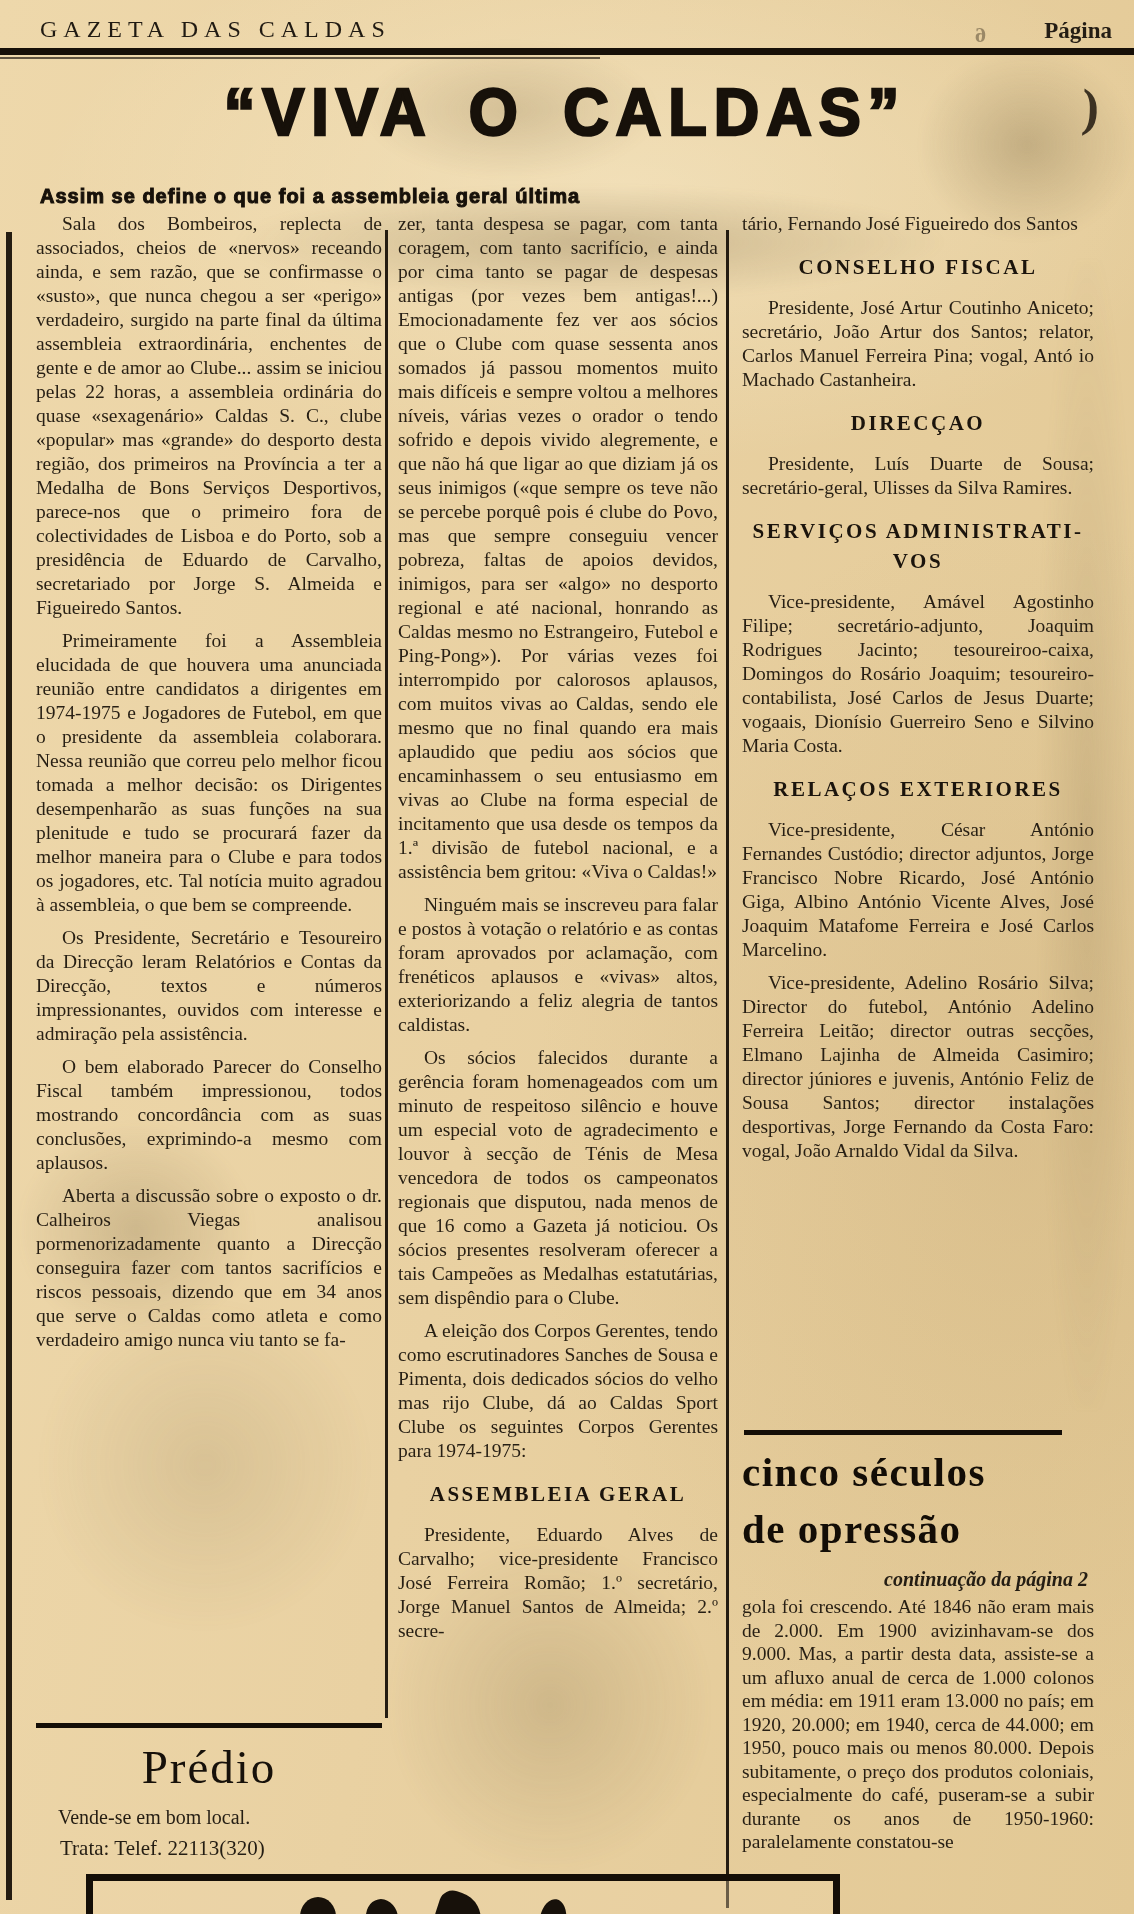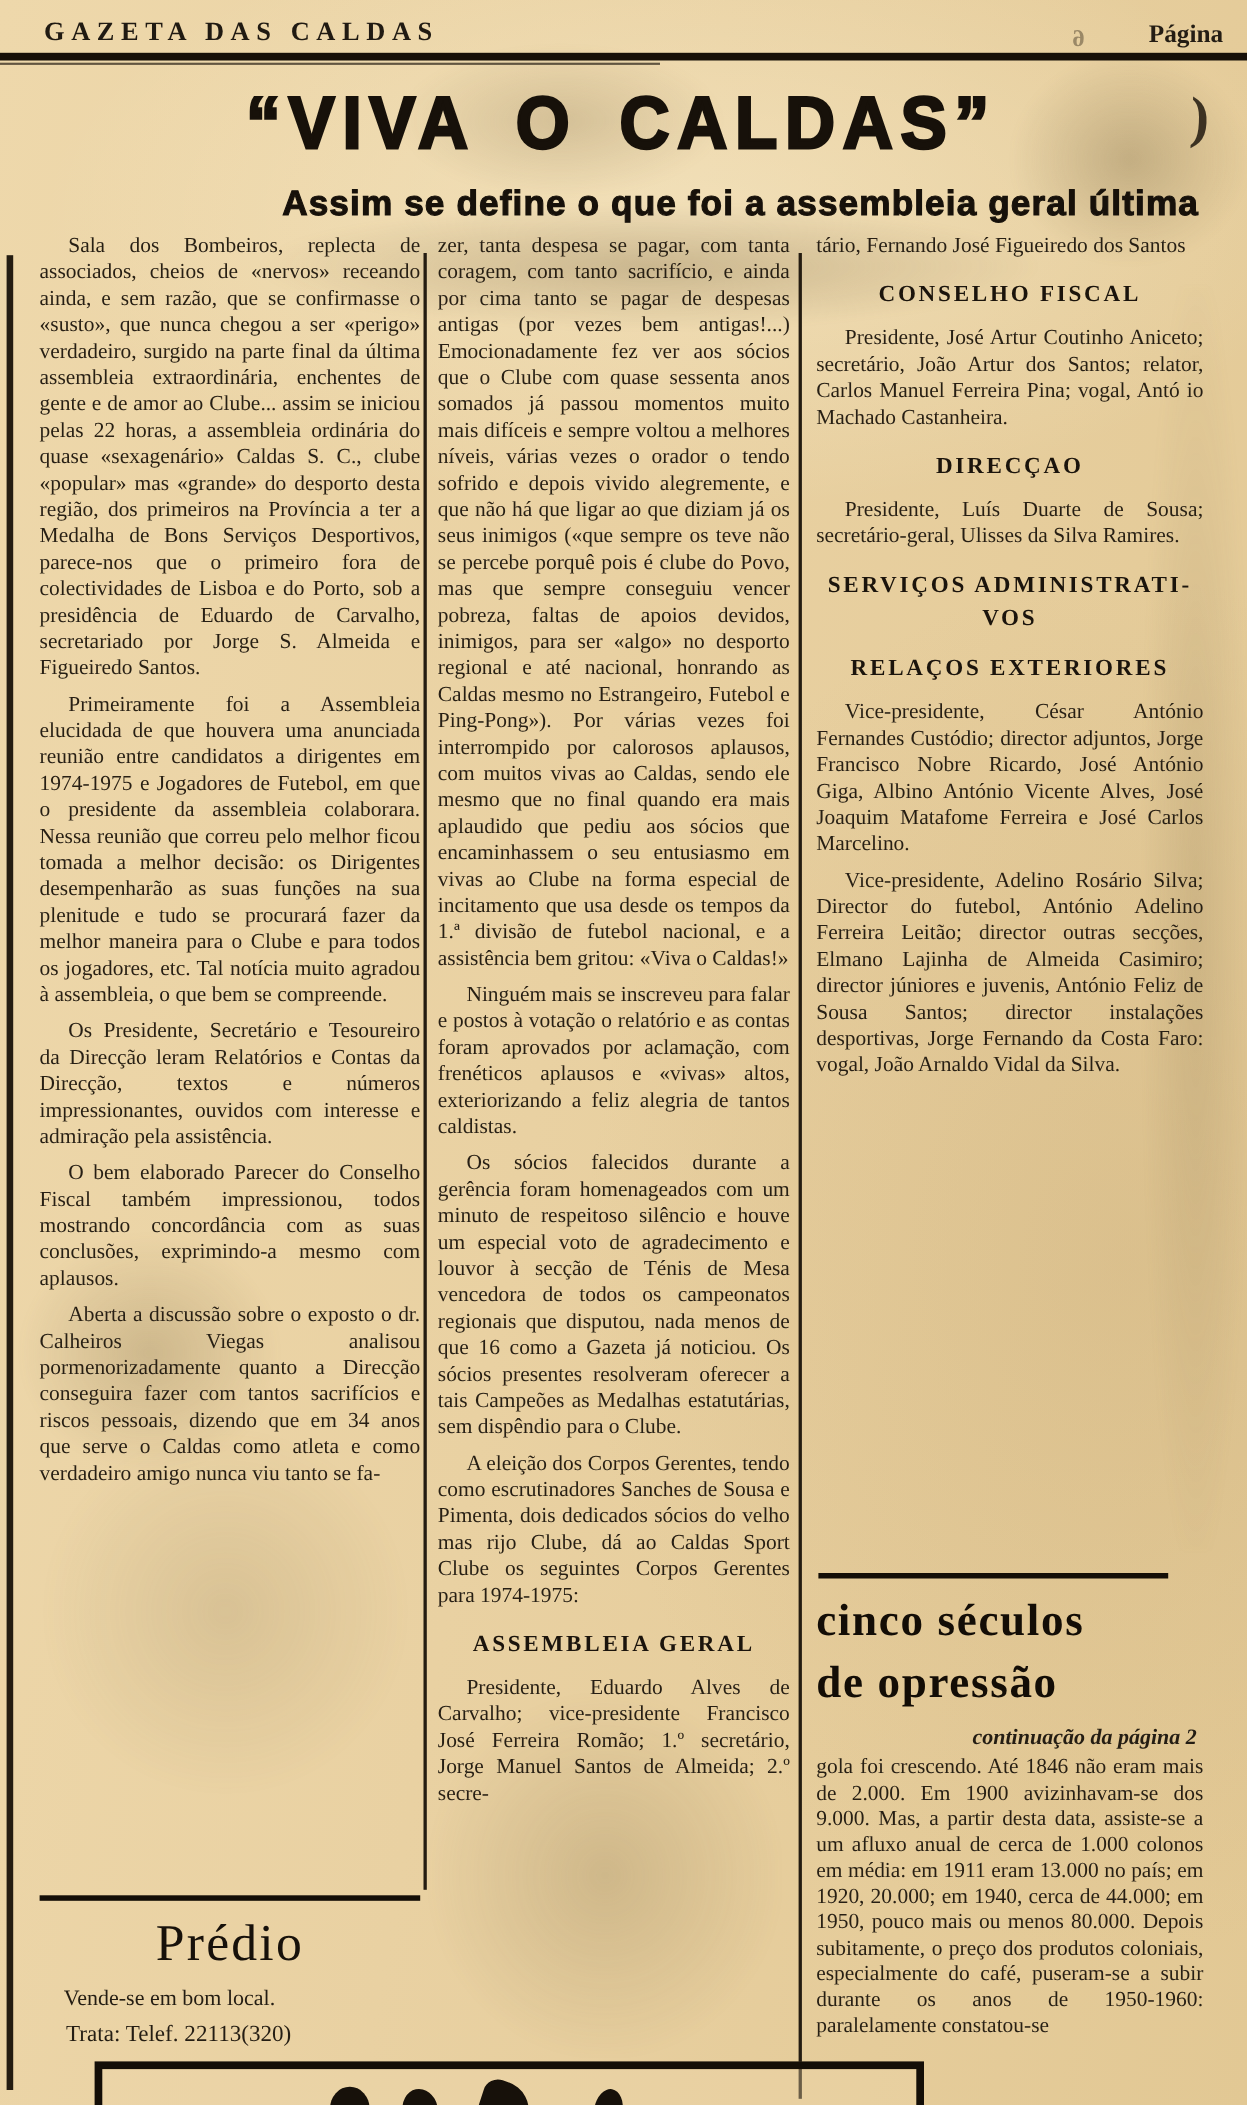--- a/index.html
+++ b/index.html
@@ -17,37 +17,37 @@
   .ghost{position:absolute;pointer-events:none;filter:blur(3px);}
   .g1{left:230px;top:185px;width:720px;height:115px;background:radial-gradient(ellipse at center,rgba(116,96,58,.30),rgba(116,96,58,0) 70%);}
   .g2{left:920px;top:50px;width:214px;height:190px;background:radial-gradient(ellipse at center,rgba(110,92,56,.30),rgba(110,92,56,0) 72%);}
   .g3{left:16px;top:1120px;width:240px;height:220px;background:radial-gradient(ellipse at center,rgba(112,94,58,.24),rgba(112,94,58,0) 70%);}
   .g4{left:390px;top:1540px;width:320px;height:330px;background:radial-gradient(ellipse at center,rgba(110,92,56,.20),rgba(110,92,56,0) 72%);}
   .g5{left:1040px;top:260px;width:94px;height:1150px;background:radial-gradient(ellipse at center,rgba(112,94,58,.16),rgba(112,94,58,0) 75%);}
   .g6{left:40px;top:1300px;width:330px;height:330px;background:radial-gradient(ellipse at center,rgba(110,92,56,.14),rgba(110,92,56,0) 72%);}
   .g7{left:360px;top:40px;width:300px;height:140px;background:radial-gradient(ellipse at center,rgba(116,96,58,.22),rgba(116,96,58,0) 70%);}
 
   
-  .masthead-title{position:absolute;left:40px;top:16px;font-weight:bold;font-size:24px;letter-spacing:6px;color:#201a12;}
+  .masthead-title{position:absolute;left:40px;top:16px;font-weight:normal;font-size:24px;letter-spacing:6px;color:#201a12;}
   .page-label{position:absolute;right:22px;top:18px;font-weight:bold;font-size:23px;color:#241d14;}
   .ghost-page-number{position:absolute;right:148px;top:22px;font-size:22px;font-weight:bold;color:#5d4f38;opacity:.55;transform:scaleX(-1);}
   .rule-top{position:absolute;left:0;top:48px;width:1134px;height:7px;background:#171008;}
   .rule-top2{position:absolute;left:0;top:57px;width:600px;height:2px;background:rgba(23,16,8,.65);}
   .ink-mark{position:absolute;left:1082px;top:78px;font-size:52px;font-weight:bold;color:rgba(32,24,14,.85);font-family:"Liberation Serif",serif;transform:rotate(3deg);}
 
   
   .headline{
     position:absolute;left:60px;top:76px;width:1010px;text-align:center;
     font-family:"Liberation Sans",sans-serif;font-weight:bold;font-size:63px;line-height:72px;
     letter-spacing:7px;word-spacing:14px;color:#17110a;
     -webkit-text-stroke:2.5px #17110a;transform:scaleY(1.06);
   }
   .subheadline{
-    position:absolute;left:40px;top:164px;width:1050px;text-align:right;
-    font-family:"Liberation Sans",sans-serif;font-weight:bold;font-size:32px;line-height:40px;
+    position:absolute;left:40px;top:176px;width:1050px;text-align:left;
+    font-family:"Liberation Sans",sans-serif;font-weight:bold;font-size:20px;line-height:40px;
     letter-spacing:1px;color:#17110a;-webkit-text-stroke:1px #17110a;
   }
 
   
   .vrule{position:absolute;background:#241c11;}
   .rule-left-edge{left:6px;top:232px;width:6px;height:1668px;}
   .rule-c12{left:385px;top:230px;width:3px;height:1488px;}
   .rule-c23{left:726px;top:230px;width:3px;height:1678px;}
 
   
@@ -125,20 +125,21 @@
     <p>Presidente, Eduardo Alves de Carvalho; vice-presidente Francisco José Ferreira Romão; 1.º secretário, Jorge Manuel Santos de Almeida; 2.º secre-</p>
   </div>
 
   <div class="col col3">
     <p class="noindent">tário, Fernando José Figueiredo dos Santos</p>
     <div class="sec-h">CONSELHO FISCAL</div>
     <p>Presidente, José Artur Coutinho Aniceto; secretário, João Artur dos Santos; relator, Carlos Manuel Ferreira Pina; vogal, Antó io Machado Castanheira.</p>
     <div class="sec-h">DIRECÇAO</div>
     <p>Presidente, Luís Duarte de Sousa; secretário-geral, Ulisses da Silva Ramires.</p>
     <div class="sec-h">SERVIÇOS ADMINISTRATI-VOS</div>
+    <p>Vice-presidente, Amável Agostinho Filipe; secretário-adjunto, Joaquim Rodrigues Jacinto; tesoureiroo-caixa, Domingos do Rosário Joaquim; tesoureiro-contabilista, José Carlos de Jesus Duarte; vogaais, Dionísio Guerreiro Seno e Silvino Maria Costa.</p>
     <div class="sec-h">RELAÇOS EXTERIORES</div>
     <p>Vice-presidente, César António Fernandes Custódio; director adjuntos, Jorge Francisco Nobre Ricardo, José António Giga, Albino António Vicente Alves, José Joaquim Matafome Ferreira e José Carlos Marcelino.</p>
     <p>Vice-presidente, Adelino Rosário Silva; Director do futebol, António Adelino Ferreira Leitão; director outras secções, Elmano Lajinha de Almeida Casimiro; director júniores e juvenis, António Feliz de Sousa Santos; director instalações desportivas, Jorge Fernando da Costa Faro: vogal, João Arnaldo Vidal da Silva.</p>
   </div>
 
   <div class="ad">
     <div class="ad-rule"></div>
     <div class="ad-title">Prédio</div>
     <div class="ad-line1">Vende-se em bom local.</div>
     <div class="ad-line2">

